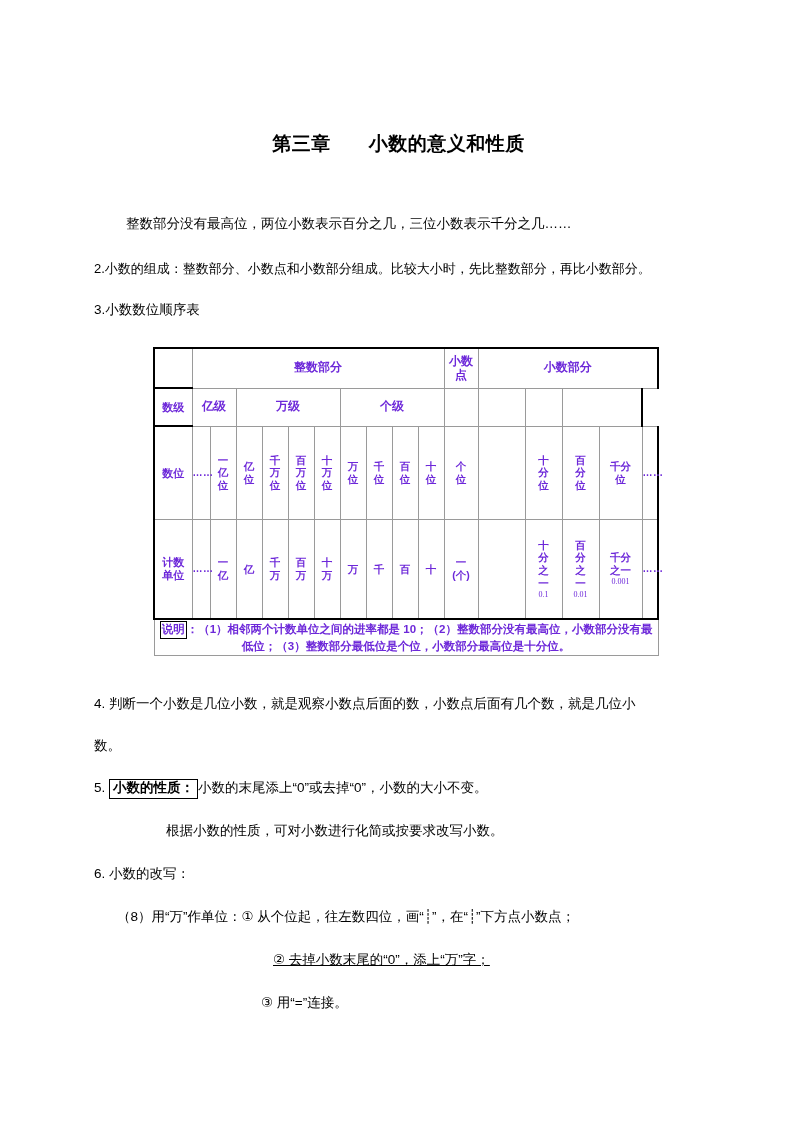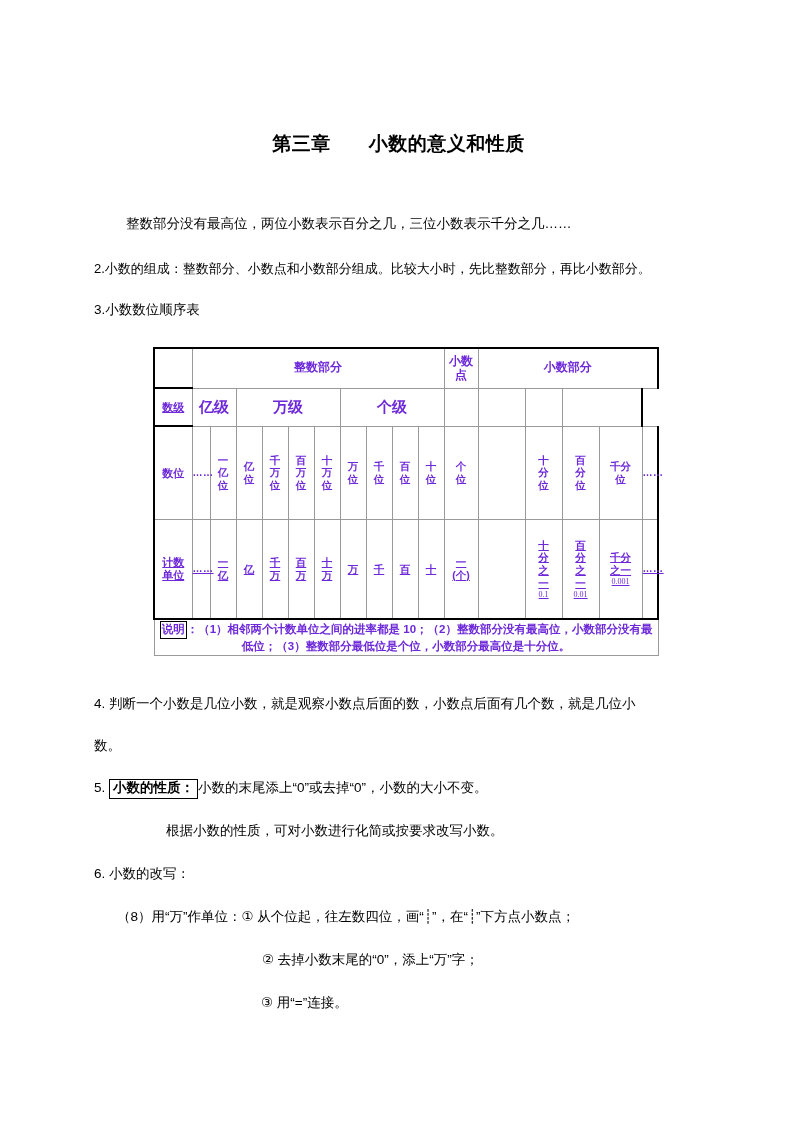--- a/index.html
+++ b/index.html
@@ -61,31 +61,31 @@
     border: 1px solid #9a9a9a;
     text-align: center;
     vertical-align: middle;
     padding: 1px 0;
     font-weight: bold;
     color: #6d28d9;
   }
   .tb-thick-l { border-left: 2px solid #000 !important; }
   .tb-thick-r { border-right: 2px solid #000 !important; }
   .tb-thick-t { border-top: 2px solid #000 !important; }
-  .tb-thick-b { border-bottom: 2px solid #000 !important; text-decoration: underline; }
+  .tb-thick-b { border-bottom: 2px solid #000 !important; }
 
   .vtext {
     display: block;
     line-height: 1.22;
     letter-spacing: 0;
   }
   .vtext span { display: block; }
 
   .rowlabel { font-weight: bold; font-size: 11px; }
-  .grp { font-weight: bold; font-size: 15px; }
+  .grp { font-weight: bold; font-size: 12px; }
   .hdr { font-weight: bold; font-size: 12px; }
   .tiny { font-size: 8px; font-family: "Liberation Serif","DejaVu Serif",serif; font-weight: normal; }
   .ell { font-size: 10px; letter-spacing: 0.5px; }
 
   .note-row td {
     border: 2px solid #000;
     text-align: left;
     font-size: 11.5px;
     font-weight: bold;
     line-height: 1.35;
@@ -359,16 +359,16 @@
 
   <div class="para" style="left:94px; top:779px;">
     <span>5.</span>
     <span class="boxed-prop">小数的性质：</span><span>小数的末尾添上“0”或去掉“0”，小数的大小不变。</span>
   </div>
 
   <div class="para" style="left:166px; top:823px;">根据小数的性质，可对小数进行化简或按要求改写小数。</div>
 
   <div class="para" style="left:94px; top:866px;">6.  小数的改写：</div>
   <div class="para" style="left:117px; top:909px;">（8）用“万”作单位：① 从个位起，往左数四位，画“┊”，在“┊”下方点小数点；</div>
-  <div class="para" style="left:262px; top:952px;">② 去掉小数末尾的“0”，添上“万”字；</div>
+  <div class="para" style="left:273px; top:952px;text-decoration:underline;">② 去掉小数末尾的“0”，添上“万”字；</div>
   <div class="para" style="left:261px; top:995px;">③ 用“=”连接。</div>
 
 </div>
 
 </body></html>

